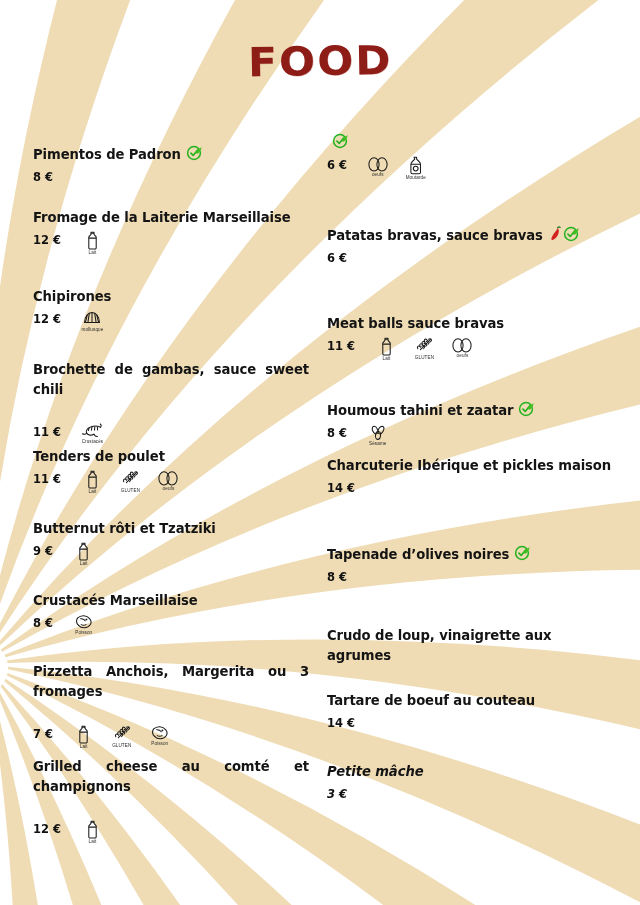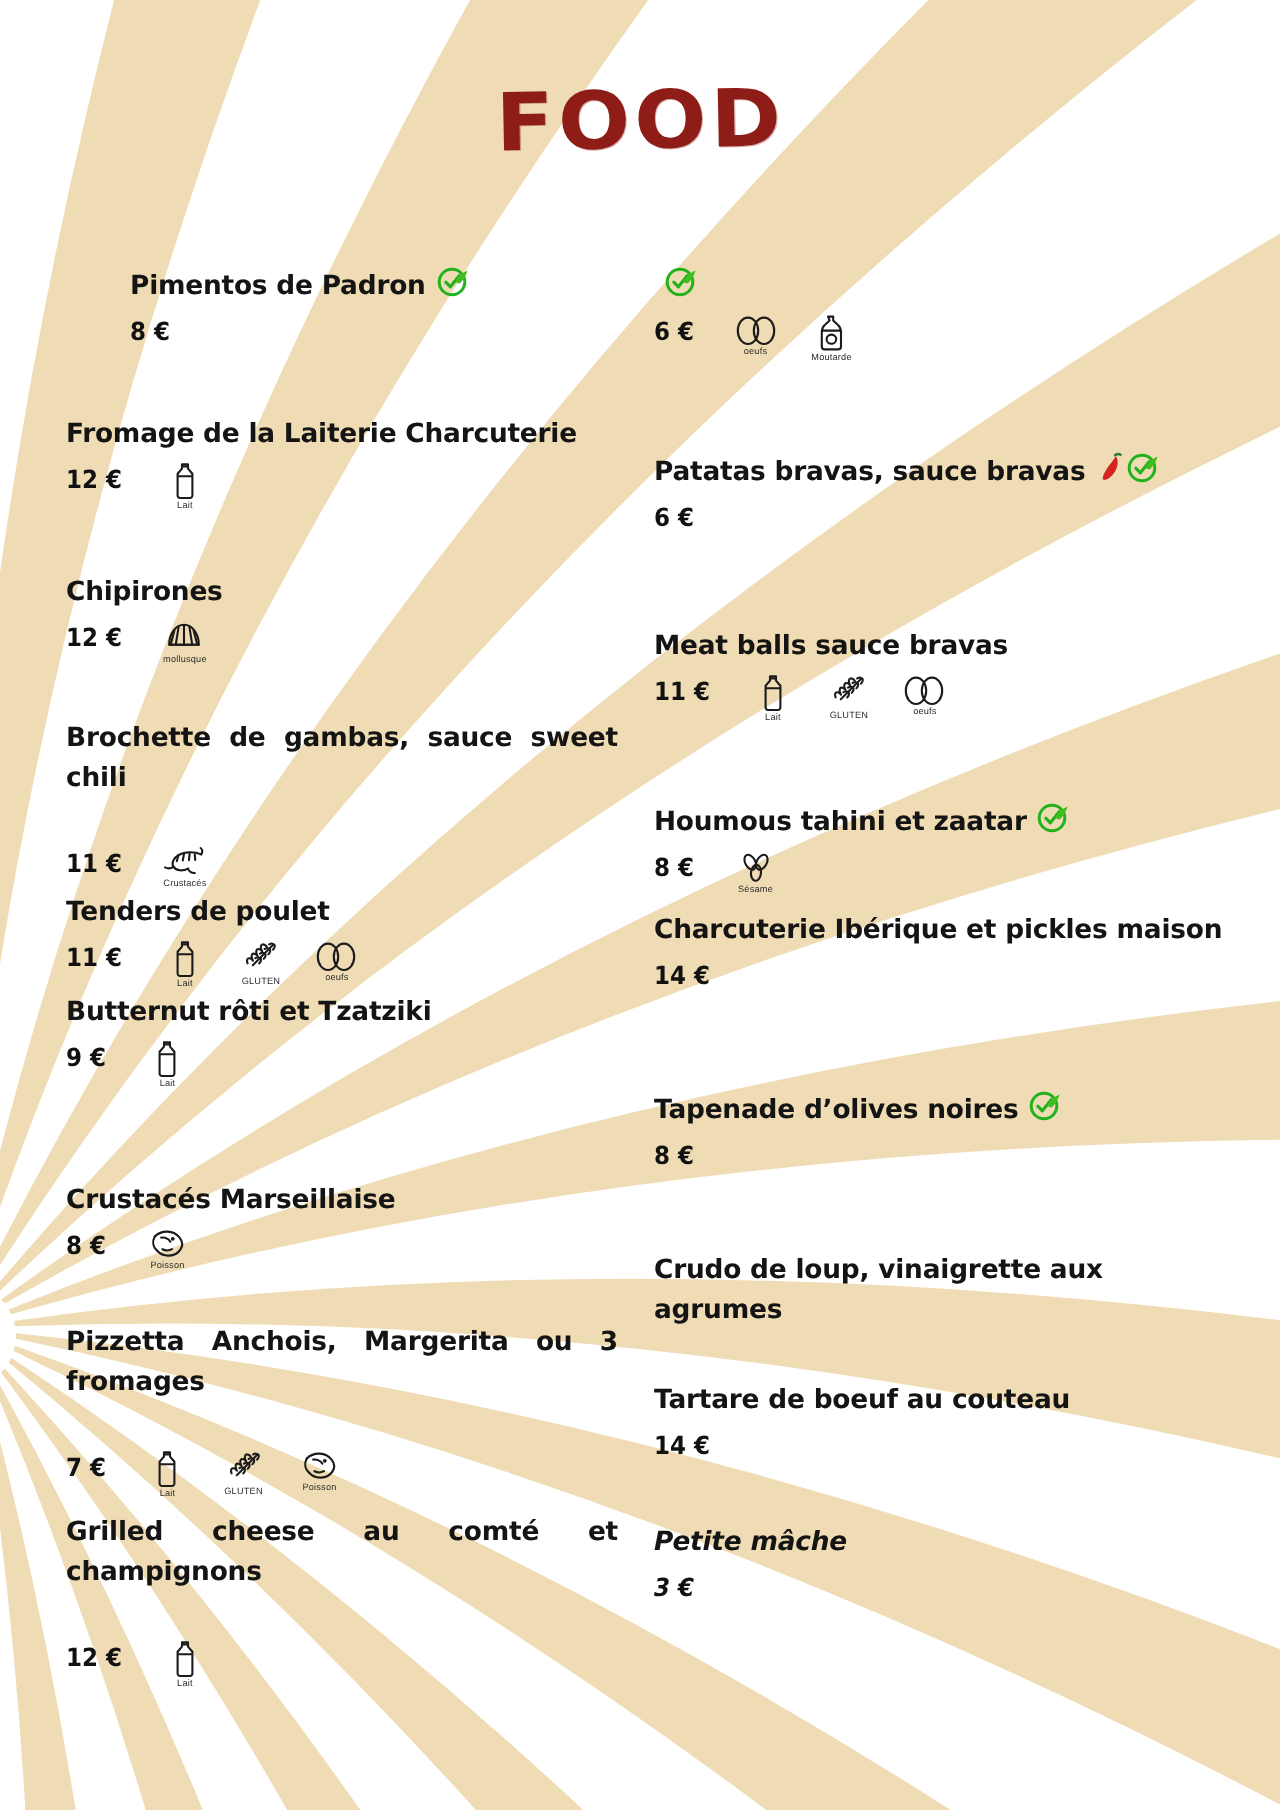--- a/index.html
+++ b/index.html
@@ -185,37 +185,37 @@
       </g>
   </svg>
 
   <div id="content">
 
     <div class="title-wrap">
       <span class="menu-title">FOOD</span>
     </div>
 
     <div class="col col-left" id="col-left" style="position: absolute;">
-        <div class="item" style="position: absolute; top: 0px; width: 100%; margin-left: 32px;">
+        <div class="item" style="position: absolute; top: 12px; width: 100%;">
     <div class="name-row">
       <div class="item-name" style="display:inline">Pimentos de Padron</div><span class="badges"><span class="badge-ico">
     <svg width="17" height="17" viewBox="0 0 17 17">
       <circle cx="8" cy="9" r="6.4" fill="none" stroke="#22B21E" stroke-width="1.5"></circle>
       <path d="M4.9,9.1 L7.2,11.4 L11.6,5.9" fill="none" stroke="#22B21E" stroke-width="1.6" stroke-linecap="round" stroke-linejoin="round"></path>
       <path d="M10.2,7.6c1.6,-2.1 3.6,-3.5 5.6,-4.3c-0.8,2.4 -1.8,4.4 -3.4,5.9c-0.9,0.8 -1.9,0.5 -2.3,-0.2c-0.3,-0.5 -0.2,-1 0.1,-1.4z" fill="#3FBE1F"></path>
     </svg></span></span>
     </div>
     <div class="price-row">
       <span class="price">8 €</span>
 
     </div>
         </div>
         <div class="item" style="position: absolute; top: 76px; width: 100%;">
     <div class="name-row">
-      <div class="item-name">Fromage de la Laiterie Charcuterie</div>
+      <div class="item-name">Fromage de la Laiterie Marseillaise</div>
     </div>
     <div class="price-row">
       <span class="price">12 €</span>
       <div class="allergens">
               <div class="allergen">
            <svg width="13" height="19" viewBox="0 0 13 19">
         <path fill="none" stroke="#1b1b1b" stroke-width="1.05" stroke-linecap="round" stroke-linejoin="round" d="M5,1.2h3v2.1l2.2,2.6v10.9a1.2,1.2 0 0 1 -1.2,1.2h-5a1.2,1.2 0 0 1 -1.2,-1.2v-10.9l2.2,-2.6z"></path>
         <path fill="none" stroke="#1b1b1b" stroke-width="1.05" stroke-linecap="round" stroke-linejoin="round" d="M3.1,7.1h6.8"></path>
                   <path fill="none" stroke="#1b1b1b" stroke-width="1.05" stroke-linecap="round" stroke-linejoin="round" d="M5.3,2.2h2.4"></path>
                 </svg>
@@ -301,21 +301,21 @@
               <div class="allergen">
            <svg width="22" height="16" viewBox="0 0 22 16">
         <ellipse fill="none" stroke="#1b1b1b" stroke-width="1.05" stroke-linecap="round" stroke-linejoin="round" cx="7" cy="8.4" rx="5.1" ry="6.6"></ellipse>
         <ellipse fill="none" stroke="#1b1b1b" stroke-width="1.05" stroke-linecap="round" stroke-linejoin="round" cx="15" cy="8.4" rx="5.1" ry="6.6"></ellipse>
                 </svg>
            <span class="allergen-label">oeufs</span>
          </div>
             </div>
     </div>
         </div>
-        <div class="item" style="position: absolute; top: 365px; width: 100%;">
+        <div class="item" style="position: absolute; top: 387px; width: 100%;">
     <div class="name-row">
       <div class="item-name">Butternut rôti et Tzatziki</div>
     </div>
     <div class="price-row">
       <span class="price">9 €</span>
       <div class="allergens">
               <div class="allergen">
            <svg width="13" height="19" viewBox="0 0 13 19">
         <path fill="none" stroke="#1b1b1b" stroke-width="1.05" stroke-linecap="round" stroke-linejoin="round" d="M5,1.2h3v2.1l2.2,2.6v10.9a1.2,1.2 0 0 1 -1.2,1.2h-5a1.2,1.2 0 0 1 -1.2,-1.2v-10.9l2.2,-2.6z"></path>
         <path fill="none" stroke="#1b1b1b" stroke-width="1.05" stroke-linecap="round" stroke-linejoin="round" d="M3.1,7.1h6.8"></path>

